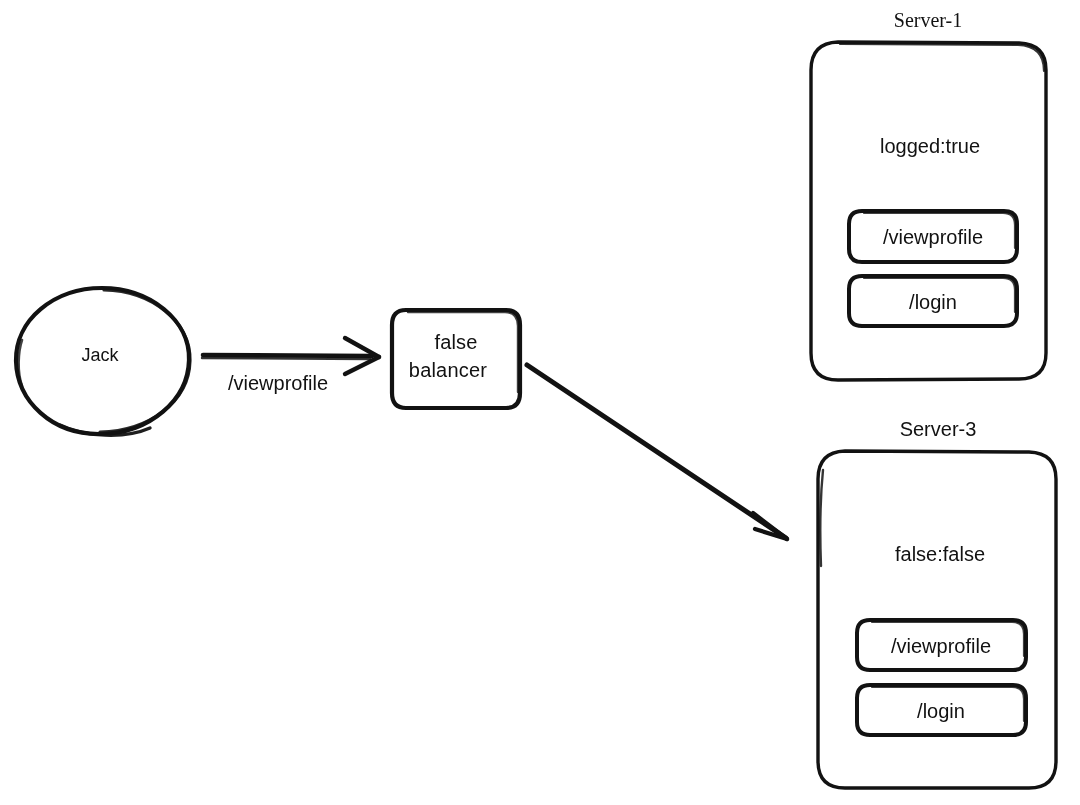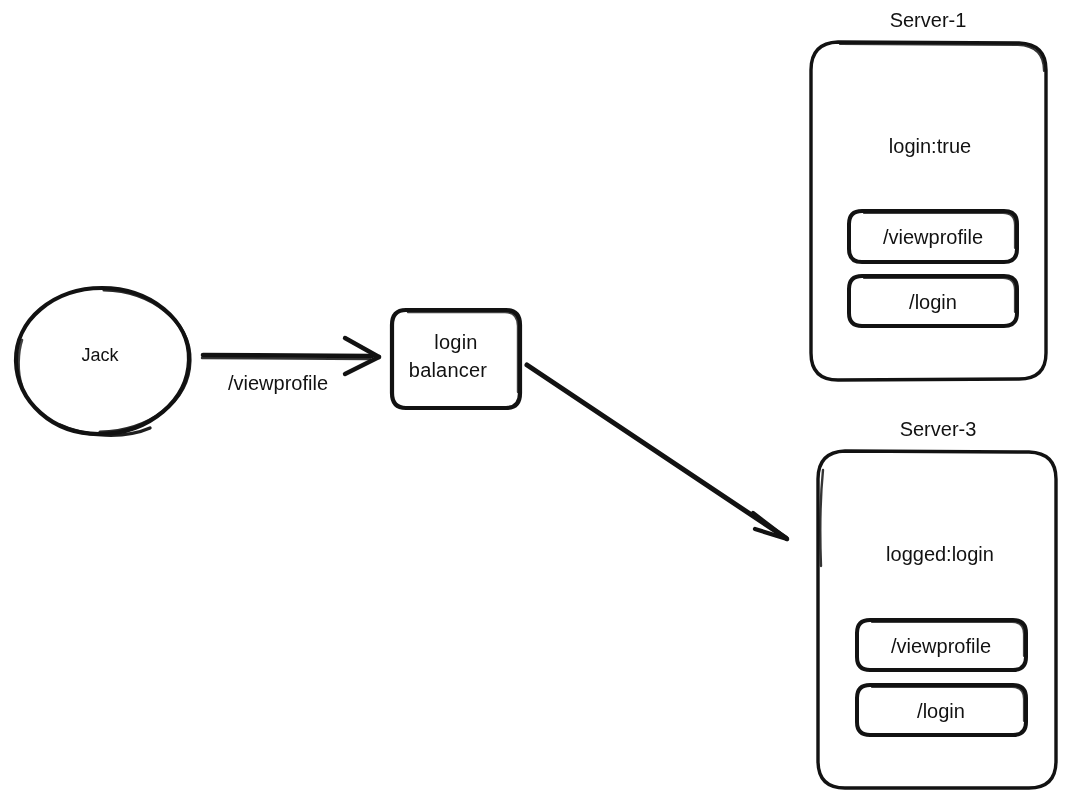--- a/index.html
+++ b/index.html
@@ -178,30 +178,30 @@
                L 857 698
                Q 857 685, 870 685 Z" fill="#ffffff" stroke="#121212" stroke-width="4" stroke-linejoin="round" stroke-linecap="round"></path>
       <path d="M 872 687 L 1012 687 Q 1024 687, 1024 699 L 1024 721" fill="none" stroke="#121212" stroke-width="2.2" stroke-linecap="round" opacity="0.8"></path>
     </g>
   </svg>
 
   <div class="lbl actor-text" style="left:60px; top:344px; width:80px;">Jack</div>
 
   <div class="lbl edge-label" style="left:216px; top:371px; width:124px;">/viewprofile</div>
 
-  <div class="lbl node-title" style="left:396px; top:330px; width:120px;">login</div>
+  <div class="lbl node-title" style="left:396px; top:330px; width:120px;">false</div>
   <div class="lbl node-title" style="left:396px; top:358px; width:104px;">balancer</div>
 
-  <div class="lbl server-title" style="left:868px; top:8px; width:120px;">Server-1</div>
-  <div class="lbl state-text" style="left:850px; top:134px; width:160px;">login:true</div>
+  <div class="lbl server-title" style="left:868px; top:8px; width:120px;font-family:Liberation Serif, serif;">Server-1</div>
+  <div class="lbl state-text" style="left:850px; top:134px; width:160px;">logged:true</div>
   <div class="lbl endpoint-text" style="left:853px; top:225px; width:160px;">/viewprofile</div>
   <div class="lbl endpoint-text" style="left:853px; top:290px; width:160px;">/login</div>
 
   <div class="lbl server-title" style="left:878px; top:417px; width:120px;">Server-3</div>
-  <div class="lbl state-text" style="left:858px; top:542px; width:164px;">logged:login</div>
+  <div class="lbl state-text" style="left:858px; top:542px; width:164px;">false:false</div>
   <div class="lbl endpoint-text" style="left:861px; top:634px; width:160px;">/viewprofile</div>
   <div class="lbl endpoint-text" style="left:861px; top:699px; width:160px;">/login</div>
 
   <div class="hit" style="left:16px; top:287px; width:175px; height:148px;"></div>
   <div class="hit" style="left:392px; top:310px; width:129px; height:99px;"></div>
   <div class="hit" style="left:811px; top:42px; width:236px; height:339px;"></div>
   <div class="hit" style="left:818px; top:451px; width:239px; height:338px;"></div>
 
 </div>
 

